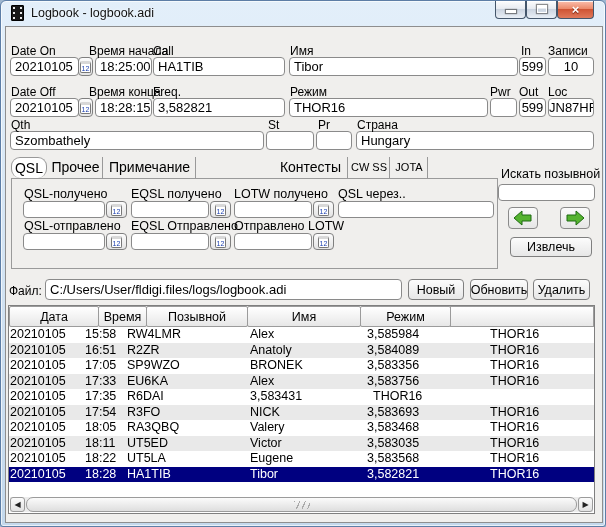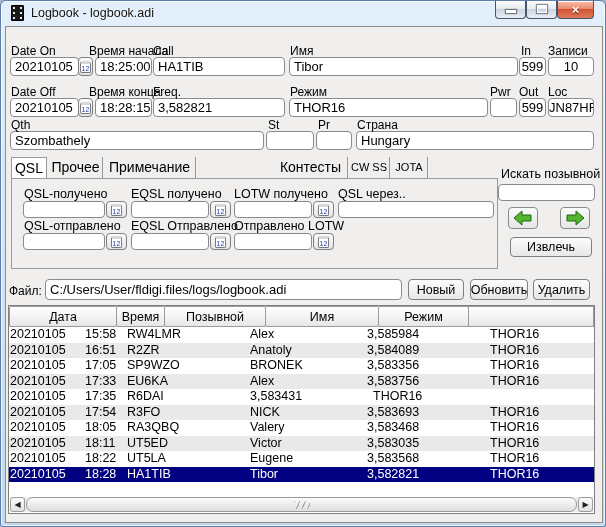--- a/index.html
+++ b/index.html
@@ -68,21 +68,21 @@
     background:linear-gradient(#fbfbfb,#e6e6e6); display:flex; align-items:center;
     justify-content:center; z-index:3; }
 
   .logtable{ position:absolute; left:7px; top:304px; width:587px; height:209px;
     background:#fff; border:1px solid #7f7f7f; z-index:2; }
   .thead{ display:flex; height:21px; background:#f0efed; }
   .th{ background:linear-gradient(#ffffff,#e7e7e7); border:1px solid #9b9b9b; border-radius:2px;
     margin-left:-1px; font-size:12.5px; display:flex; align-items:center; justify-content:center;
     cursor:default; }
   .th:first-child{ margin-left:0; }
-  .th1{width:108px}.th2{width:49px}.th3{width:102px}.th4{width:114px}.th5{width:123px}.th6{width:91px}
+  .th1{width:90px}.th2{width:49px}.th3{width:102px}.th4{width:114px}.th5{width:123px}.th6{width:91px}
   .thfill{ flex:1; background:linear-gradient(#ffffff,#e7e7e7); border:1px solid #9b9b9b; margin-left:-1px; }
   .tbody{ position:absolute; left:0; top:21px; right:0; bottom:16px; overflow:hidden; }
   .row{ display:flex; height:15.5px; line-height:15.5px; font-size:12.5px; color:#000;
     white-space:nowrap; cursor:default; }
   .row:nth-child(even){ background:#e9e9e9; }
   .row.sel{ background:#000080; color:#fff; }
   .dc{ overflow:hidden; }
   .dc1{width:76px; padding-left:1px;}.dc2{width:42px}.dc3{width:123px}.dc4{width:117px}.dc5{width:123px}.dc6{flex:1}
 
   .hscroll{ position:absolute; left:1px; right:1px; bottom:1px; height:15px; background:#ececec;
@@ -156,21 +156,21 @@
   <span class="lbl" style="left:10px;top:117px;">Qth</span>
   <span class="lbl" style="left:267px;top:117px;">St</span>
   <span class="lbl" style="left:317px;top:117px;">Pr</span>
   <span class="lbl" style="left:356px;top:117px;">Страна</span>
 
   <input class="fld" style="left: 9px; top: 130px; width: 254px; height: 19px;" value="Szombathely">
   <input class="fld" style="left: 265px; top: 130px; width: 48px; height: 19px;" value="">
   <input class="fld" style="left: 315px; top: 130px; width: 36px; height: 19px;" value="">
   <input class="fld" style="left: 355px; top: 130px; width: 238px; height: 19px;" value="Hungary">
 
-  <div class="tab active" style="left:10px;width:36px;">QSL</div>
+  <div class="tab active" style="left:10px;width:36px;border-radius:9px;">QSL</div>
   <div class="tab" style="left:48px;width:54px;">Прочее</div>
   <div class="tab" style="left:103px;width:92px;">Примечание</div>
   <div class="tab" style="left:273px;width:74px;">Контесты</div>
   <div class="tab small" style="left:348px;width:41px;">CW SS</div>
   <div class="tab small" style="left:390px;width:37px;">JOTA</div>
 
   <div class="tabbox"></div>
   <span class="qlbl" style="left:23px;top:186px;">QSL-получено</span>
   <span class="qlbl" style="left:130px;top:186px;">EQSL получено</span>
   <span class="qlbl" style="left:233px;top:186px;">LOTW получено</span>

